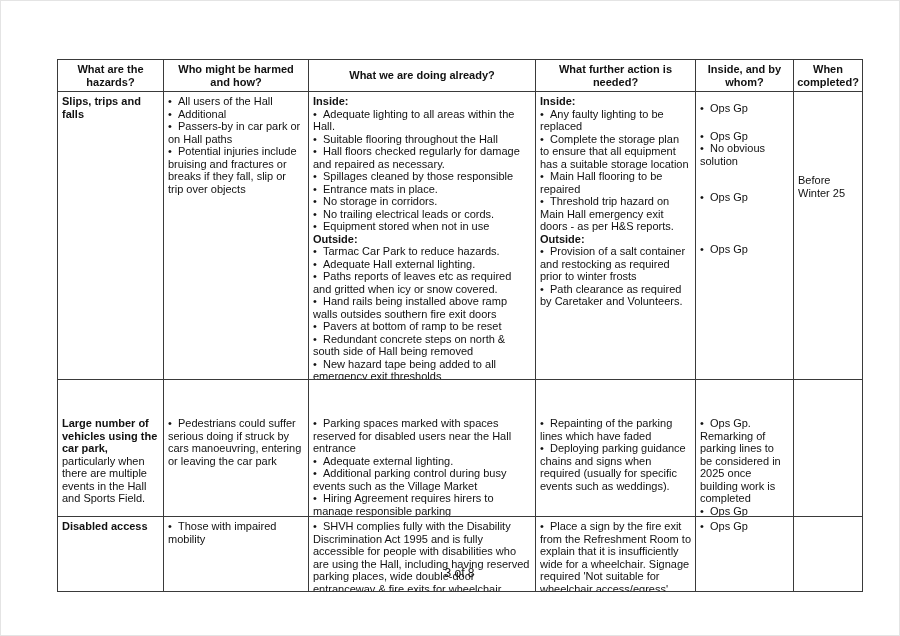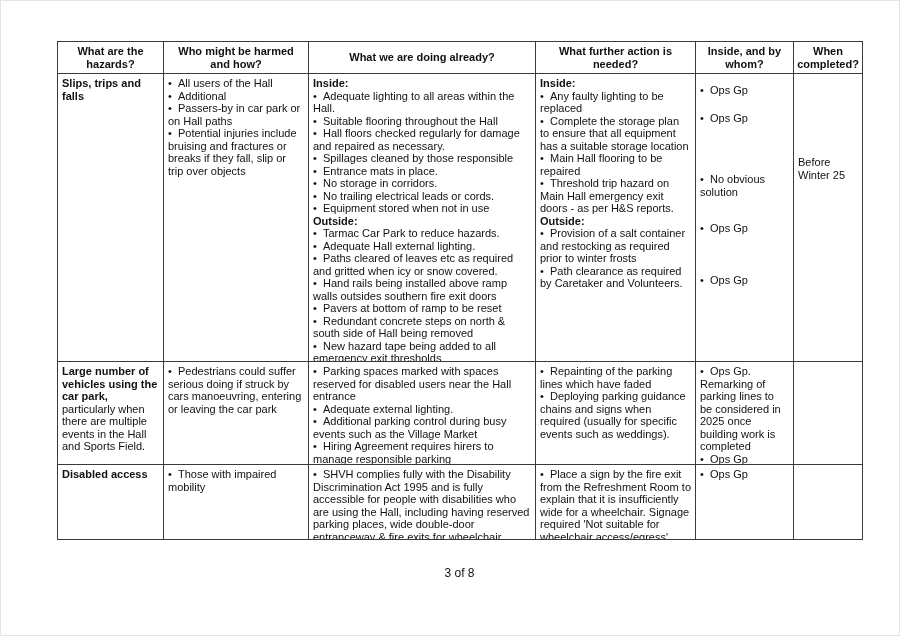--- a/index.html
+++ b/index.html
@@ -2,42 +2,42 @@
 <html><head>
 <meta charset="utf-8">
 <style>
   html,body{margin:0;padding:0;}
   body{
     width:900px;height:636px;background:#ffffff;position:relative;
     font-family:"Liberation Sans","DejaVu Sans",sans-serif;
     color:#111;-webkit-font-smoothing:antialiased;
   }
   .frame{position:absolute;inset:0;border:1px solid #e4e4e4;pointer-events:none;}
-  .doc{position:absolute;left:57px;top:41px;width:805px;}
+  .doc{position:absolute;left:57px;top:59px;width:805px;}
   table.ra{border-collapse:collapse;table-layout:fixed;width:805px;}
   table.ra th, table.ra td{
     border:1px solid #3a3a3a;padding:0;vertical-align:top;overflow:hidden;
   }
   th .hcell{
     font-weight:bold;font-size:11px;line-height:13px;text-align:center;
     padding:2px 3px;
   }
   thead tr{height:32px;}
   table.ra th{vertical-align:middle;}
   .cell{font-size:11px;line-height:12.5px;padding:3px 4px;overflow:hidden;}
   .h-r1{height:281px;}
-  .h-r2{height:96px;}
+  .h-r2{height:96px;margin-top:34px;}
   .h-r3{height:68px;}
   .b{font-weight:bold;}
   .li::before{content:"\2022\a0\a0";}
   .li{margin:0;}
   
   .sp1{margin-top:7px;}
   .sp2{margin-top:15px;}
-  .sp3{margin-top:49px;}
+  .sp3{}
   .sp4{margin-top:24px;}
   .sp5{margin-top:39px;}
   .when-offset{margin-top:79px;}
   .footer{
     position:absolute;left:57px;top:566px;width:805px;text-align:center;
     font-size:12px;color:#111;
   }
 </style>
 </head>
 <body>
@@ -99,21 +99,21 @@
           <div class="li">Suitable flooring throughout the Hall</div>
           <div class="li">Hall floors checked regularly for damage and repaired as necessary.</div>
           <div class="li">Spillages cleaned by those responsible</div>
           <div class="li">Entrance mats in place.</div>
           <div class="li">No storage in corridors.</div>
           <div class="li">No trailing electrical leads or cords.</div>
           <div class="li">Equipment stored when not in use</div>
           <div class="b">Outside:</div>
           <div class="li">Tarmac Car Park to reduce hazards.</div>
           <div class="li">Adequate Hall external lighting.</div>
-          <div class="li">Paths cleared of leaves etc as required and gritted when icy or snow covered.</div>
+          <div class="li">Paths reports of leaves etc as required and gritted when icy or snow covered.</div>
           <div class="li">Hand rails being installed above ramp walls outsides southern fire exit doors</div>
           <div class="li">Pavers at bottom of ramp to be reset</div>
           <div class="li">Redundant concrete steps on north &amp; south side of Hall being removed</div>
           <div class="li">New hazard tape being added to all emergency exit thresholds</div>
         </div>
           </td>
         <td>
             <div class="cell h-r1">
           <div class="b">Inside:</div>
           <div class="li">Any faulty lighting to be replaced</div>

